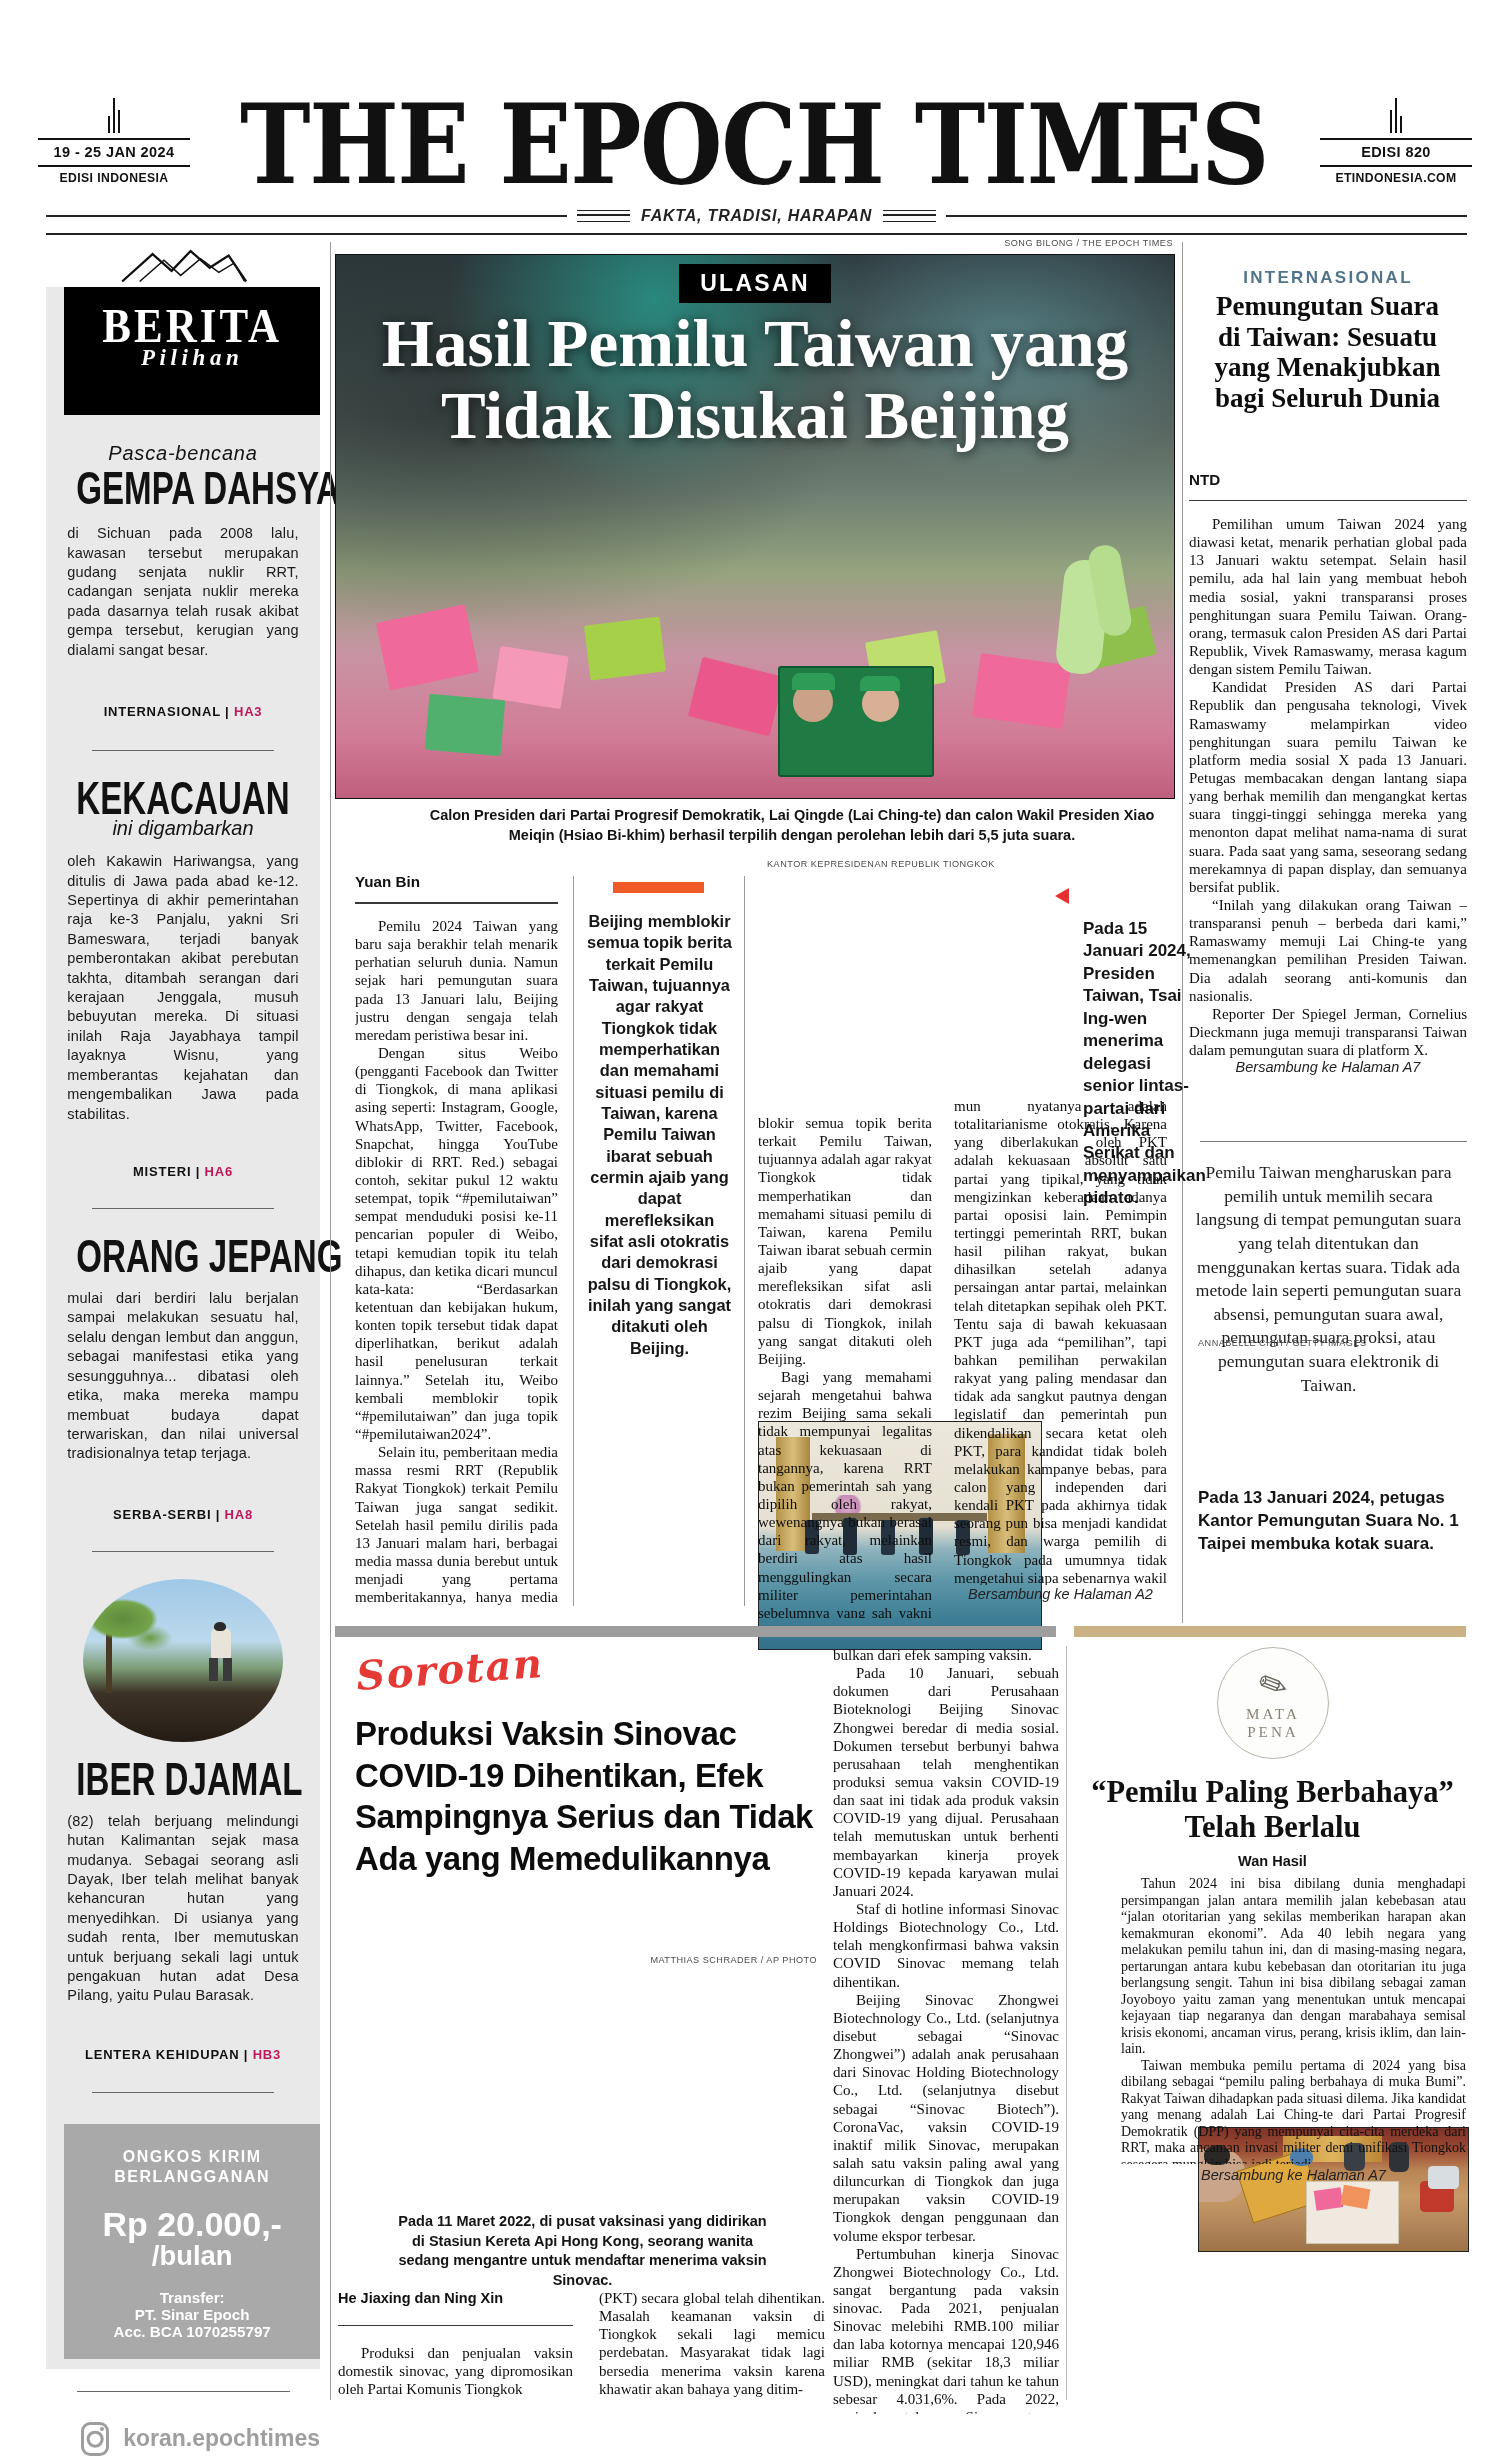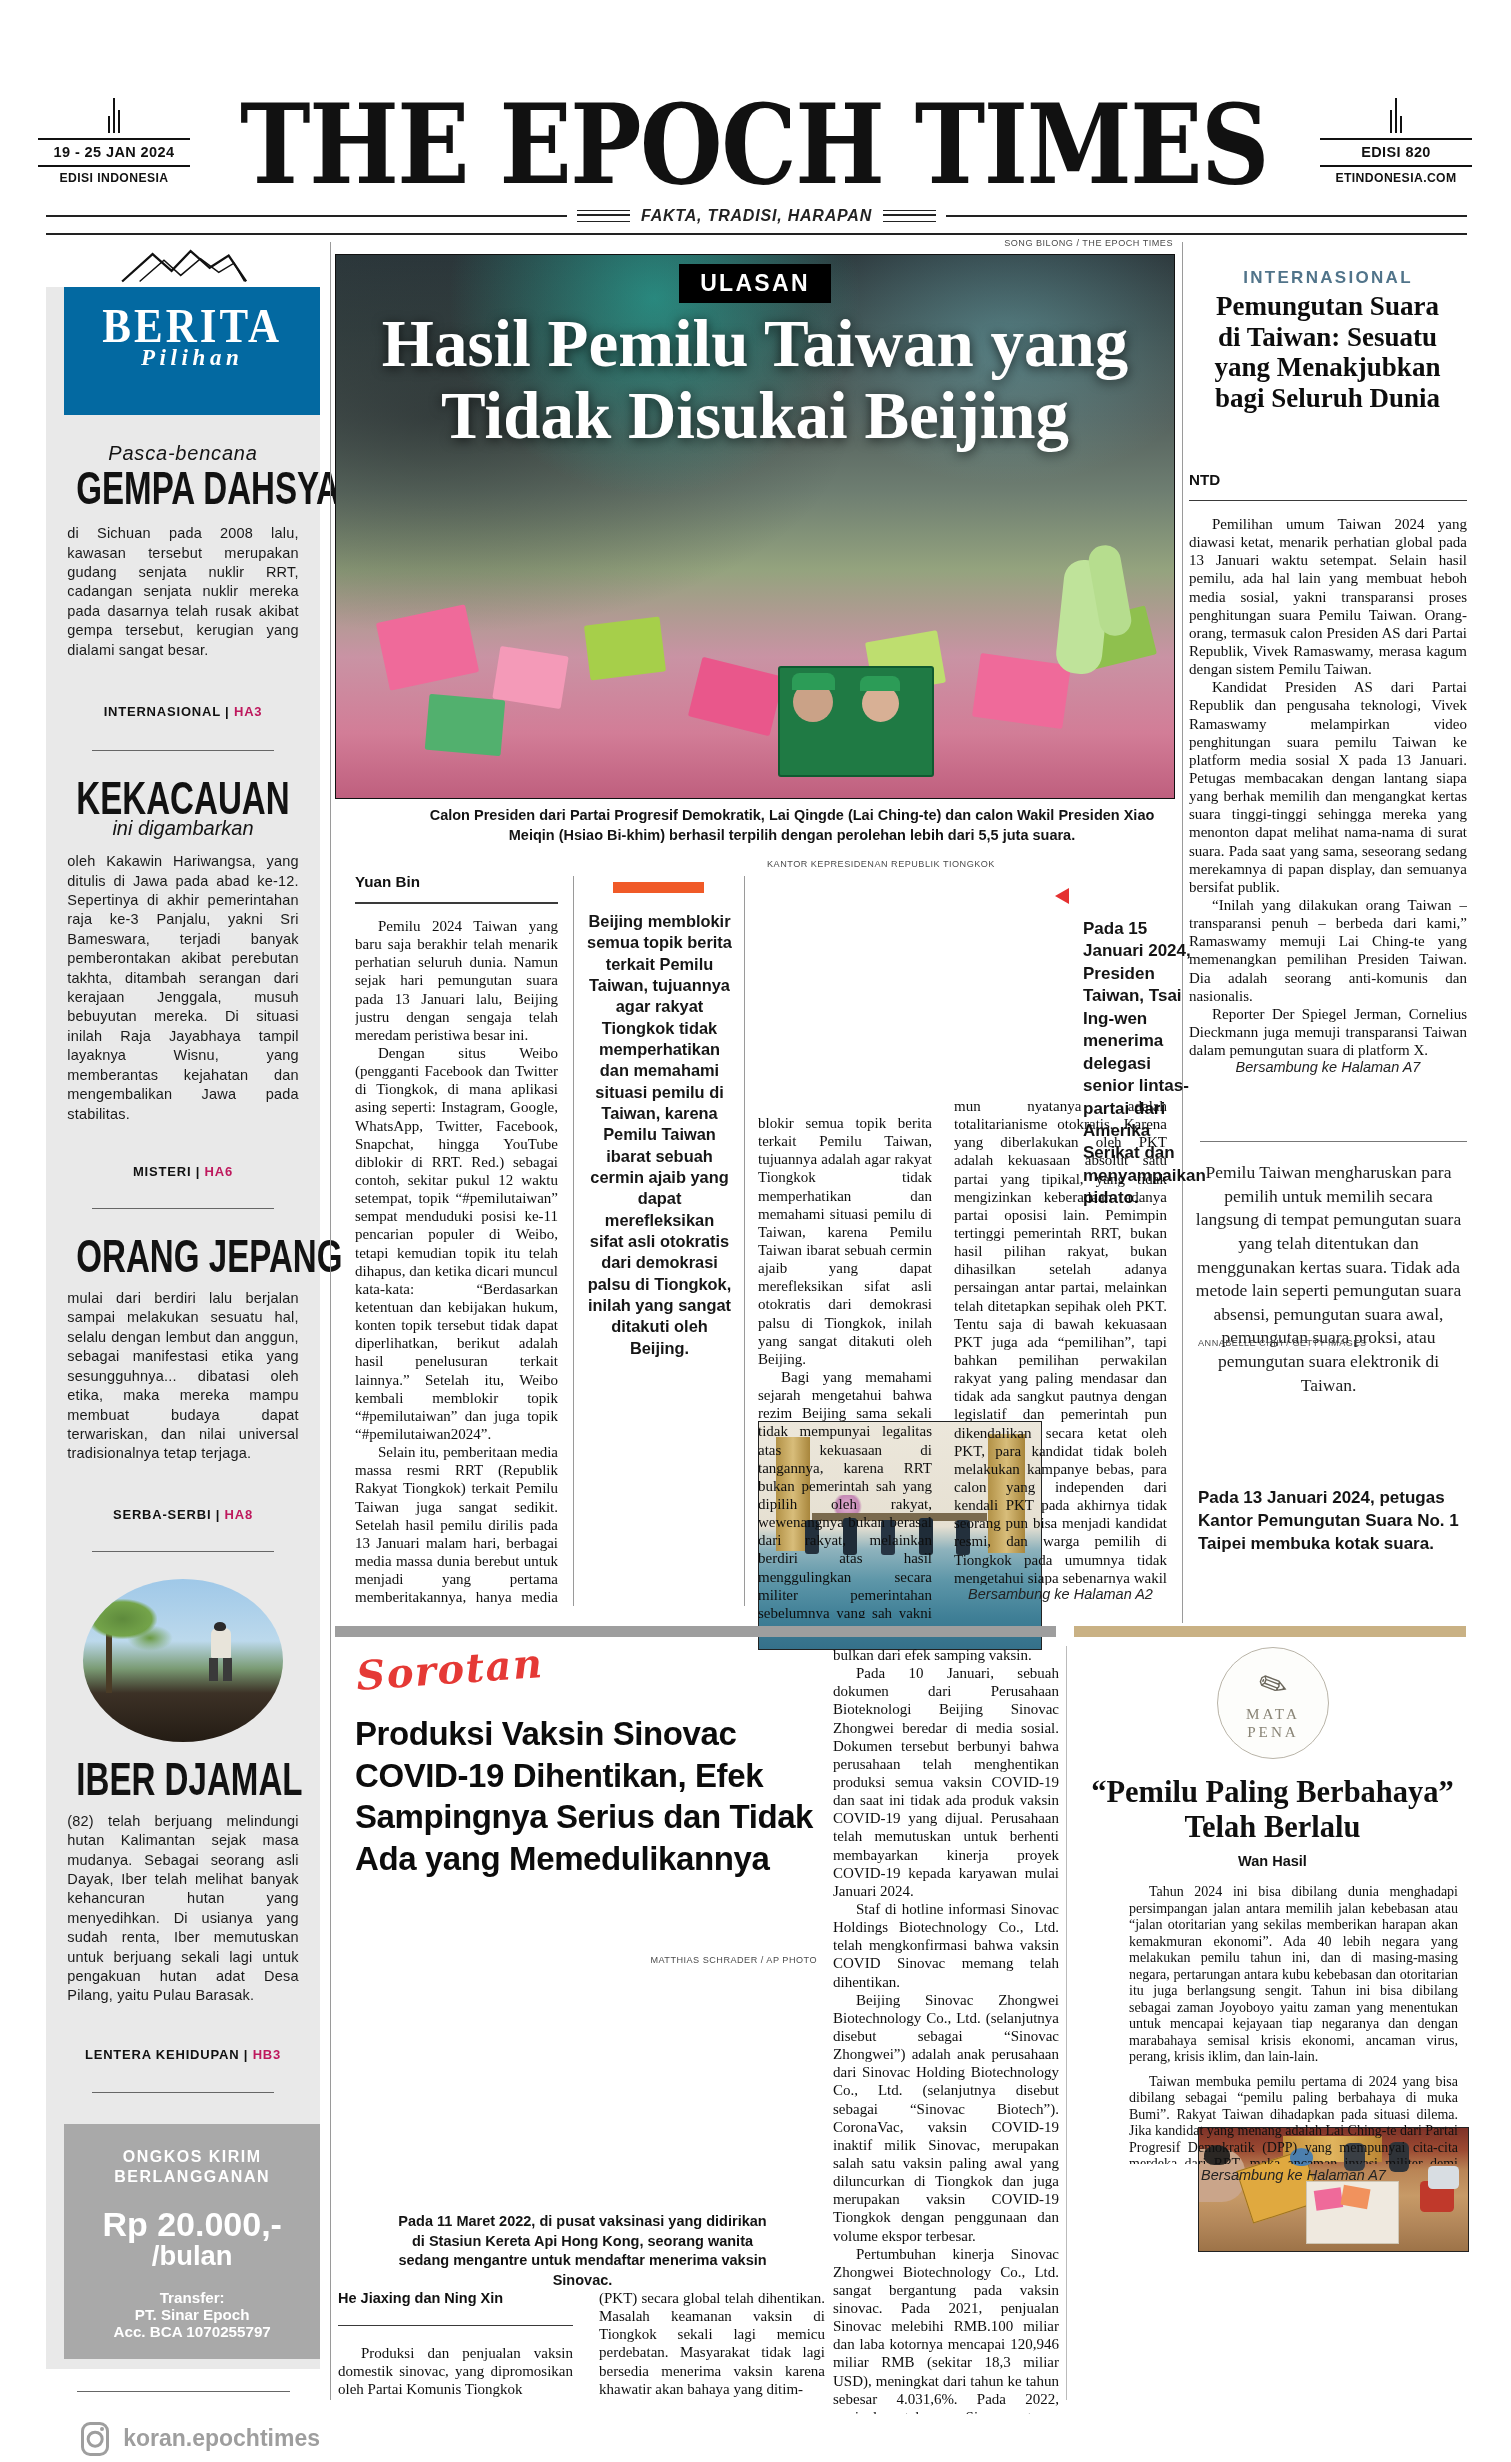--- a/index.html
+++ b/index.html
@@ -16,21 +16,21 @@
   .mast-ed{font-weight:bold;font-size:12.2px;letter-spacing:0.4px;}
   .mast-title{font-family:"DejaVu Serif",serif;font-weight:700;font-size:93px;letter-spacing:-1.5px;
               transform:scale(1.02,1.18);transform-origin:center;white-space:nowrap;}
   .tagline-row{display:flex;align-items:center;gap:10.7px;}
   .tagline-row .long{flex:1;height:1.5px;background:#222;}
   .trip{display:inline-block;width:53px;height:9.1px;border-top:1.5px solid #222;border-bottom:1.5px solid #222;position:relative;}
   .trip:after{content:"";position:absolute;left:0;right:0;top:3px;height:1.5px;background:#222;}
   .tagline-text{font-weight:bold;font-style:italic;font-size:16px;letter-spacing:0.8px;color:#222;white-space:nowrap;}
   
   .sidebar-bg{background:#e9e9e9;}
-  .berita-box{background:#0369a1;color:#fff;text-align:center;}
+  .berita-box{background:#000000;color:#fff;text-align:center;}
   .berita-title{font-family:"Liberation Serif",serif;font-weight:700;font-size:43px;letter-spacing:3px;
                 transform:scaleY(1.15);transform-origin:top center;line-height:1;}
   .berita-sub{font-family:"Liberation Serif",serif;font-style:italic;font-weight:700;font-size:23px;letter-spacing:4.6px;margin-top:1.5px;}
   .sb-kicker{font-style:italic;font-size:20px;text-align:center;letter-spacing:0.8px;color:#141414;}
   .sb-head{font-weight:700;font-size:36px;text-align:center;letter-spacing:0px;line-height:1;
            transform:scale(.92,1.28);transform-origin:center;white-space:nowrap;color:#121212;}
   .sb-subhead{font-style:italic;font-size:20px;text-align:center;color:#141414;}
   .sb-body{font-size:14.5px;line-height:1.34;text-align:justify;color:#1a1a1a;letter-spacing:0.2px;}
   .sb-rubric{text-align:center;font-size:13px;letter-spacing:0.8px;font-weight:700;color:#111;}
   .sb-rubric .pg{color:#be185d;margin-top:36px;}
@@ -74,21 +74,21 @@
   .script-label{font-family:"DejaVu Serif",serif;font-style:italic;font-weight:700;font-size:40px;color:#e53935;
                 transform:rotate(-4deg);transform-origin:left bottom;letter-spacing:1.5px;}
   .sorotan-head{font-weight:700;font-size:33px;line-height:1.26;letter-spacing:-0.4px;color:#0c0c0c;}
   
   .mp-circle{border:1.5px solid #b9b4a8;border-radius:50%;background:#fdfdfb;text-align:center;}
   .mp-name{font-family:"Liberation Serif",serif;font-size:15.2px;letter-spacing:3px;color:#8a8577;}
   .mp-feather{font-family:"DejaVu Sans",sans-serif;font-size:34px;color:#6b675c;display:inline-block;transform:rotate(-24deg);}
   .mp-head{font-family:"Liberation Serif",serif;font-weight:700;font-size:30.5px;line-height:1.15;text-align:center;color:#101010;}
   .mp-byline{font-weight:700;font-size:14.5px;text-align:center;}
   .mp-body{font-family:"Liberation Serif",serif;font-size:14px;line-height:1.18;text-align:justify;color:#101010;overflow:hidden;}
-  .mp-body p{margin:8px;text-indent:20px;}
+  .mp-body p{margin:0;text-indent:20px;}
 </style>
 </head>
 <body>
 
 <div class="page">
 
   <div class="abs mast-side" style="left:38px;top:98px;">
     <span class="ticks"><i style="height:17px"></i><i style="height:35px"></i><i style="height:23px"></i></span>
     <div class="mast-rule"></div>
     <div class="mast-date">19 - 25 JAN 2024</div>

